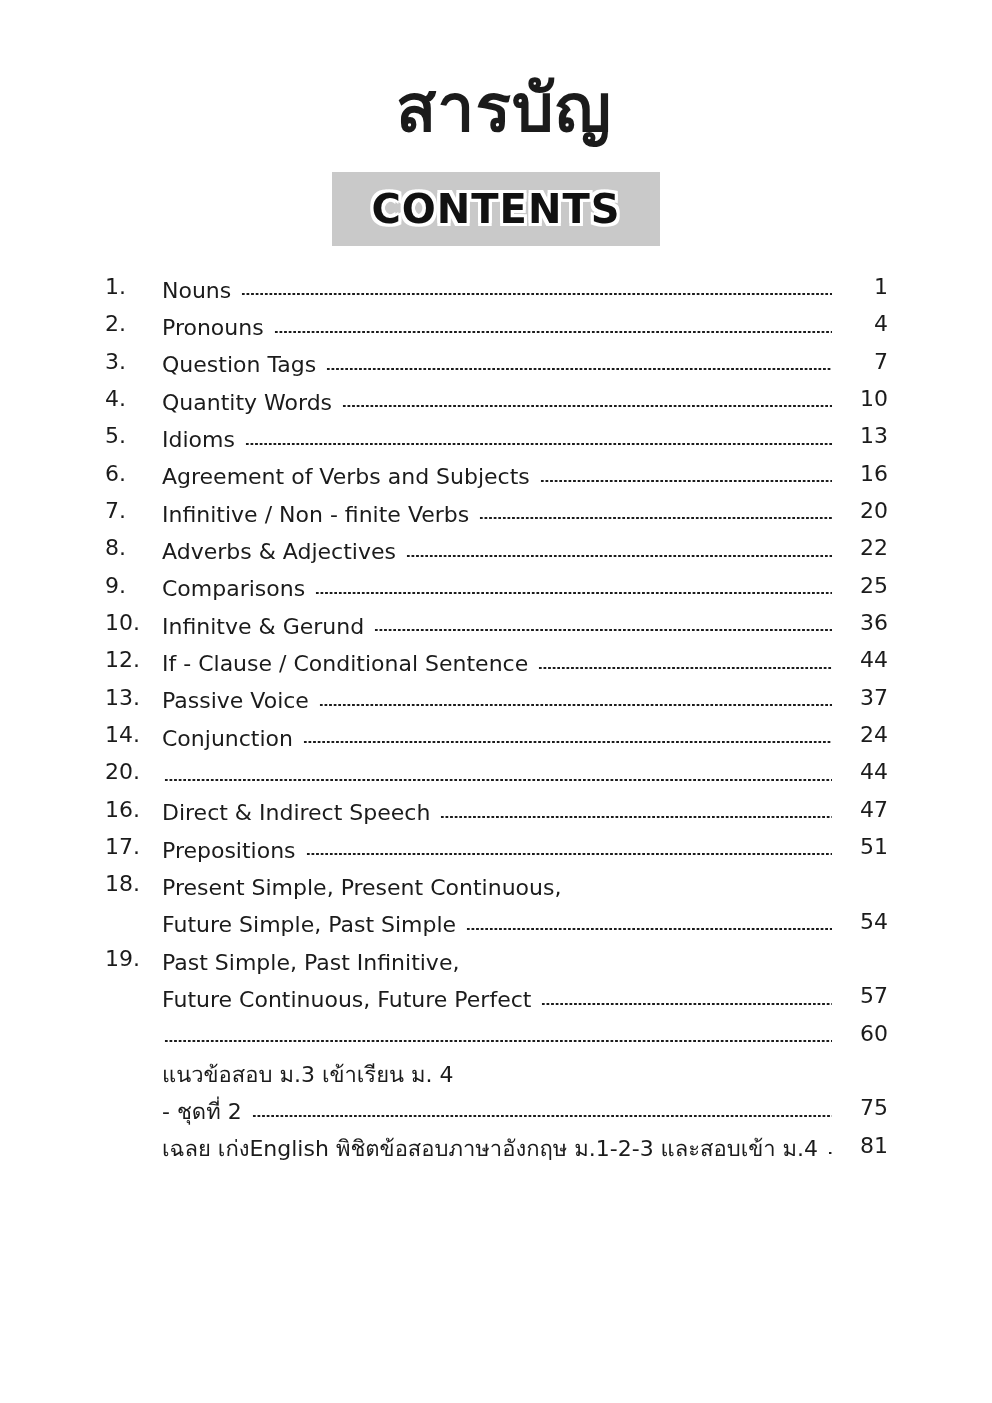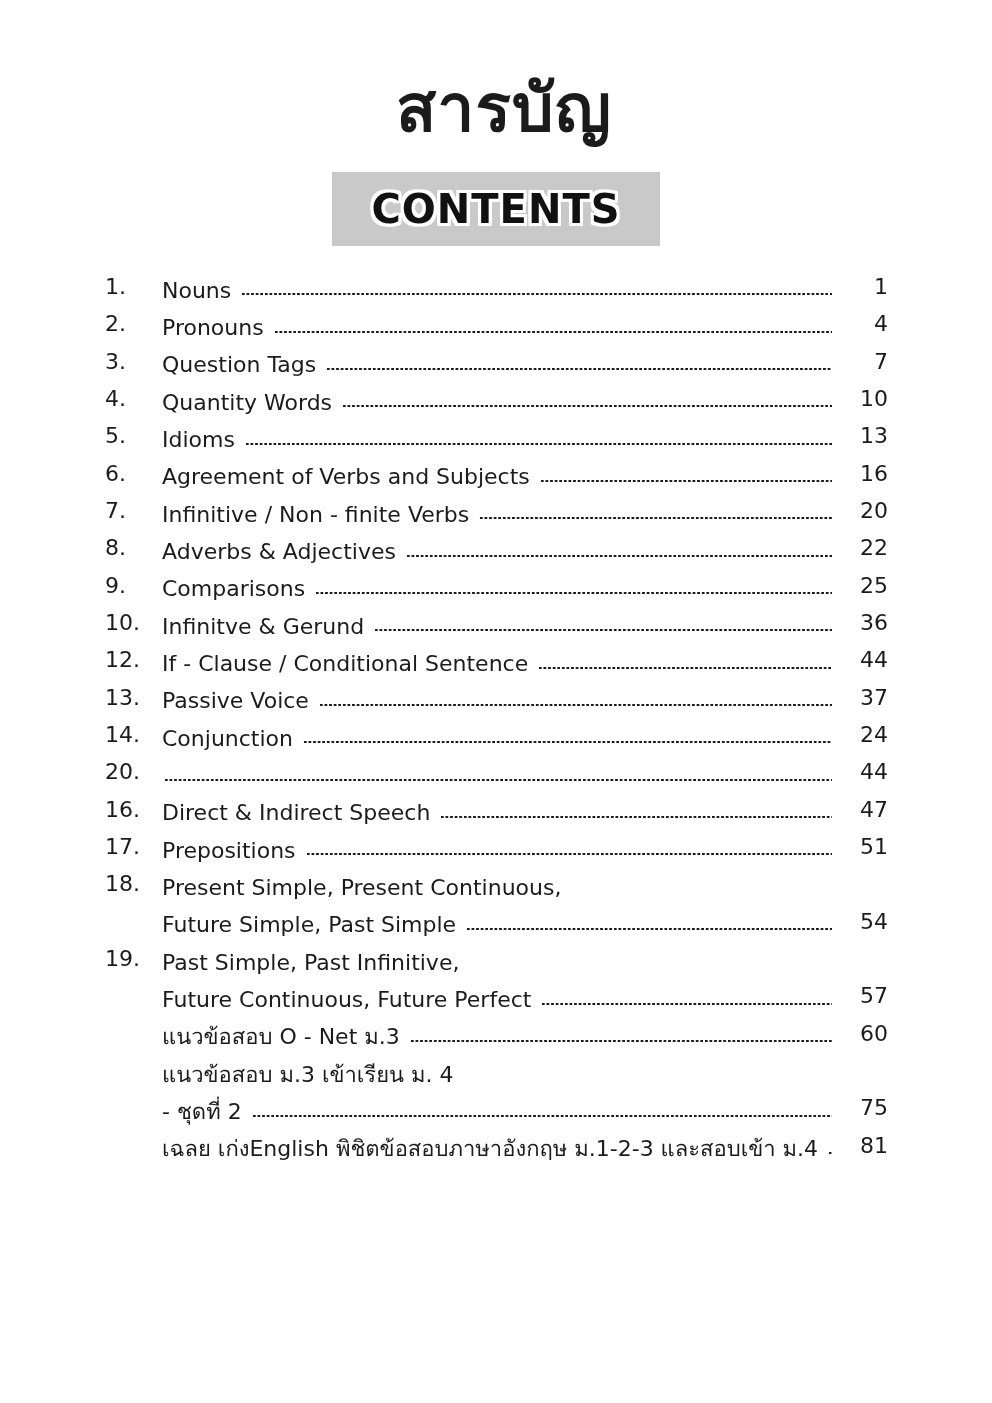--- a/index.html
+++ b/index.html
@@ -232,21 +232,20 @@
 
   <div class="row">
     <span class="num"></span>
     <span class="title">Future Continuous, Future Perfect</span>
     <span class="leader"></span>
     <span class="pagenum">57</span>
   </div>
 
   <div class="row">
     <span class="num"></span>
-    <span class="title">แนวข้อสอบ O - Net ม.3</span>
     <span class="leader"></span>
     <span class="pagenum">60</span>
   </div>
 
   <div class="row">
     <span class="num"></span>
     <span class="title">แนวข้อสอบ ม.3 เข้าเรียน ม. 4</span>
 
   </div>
 

